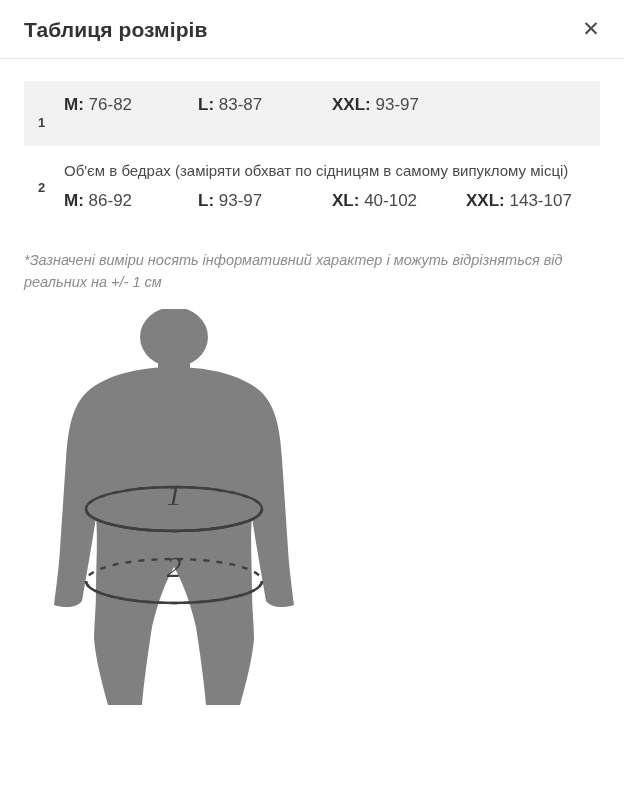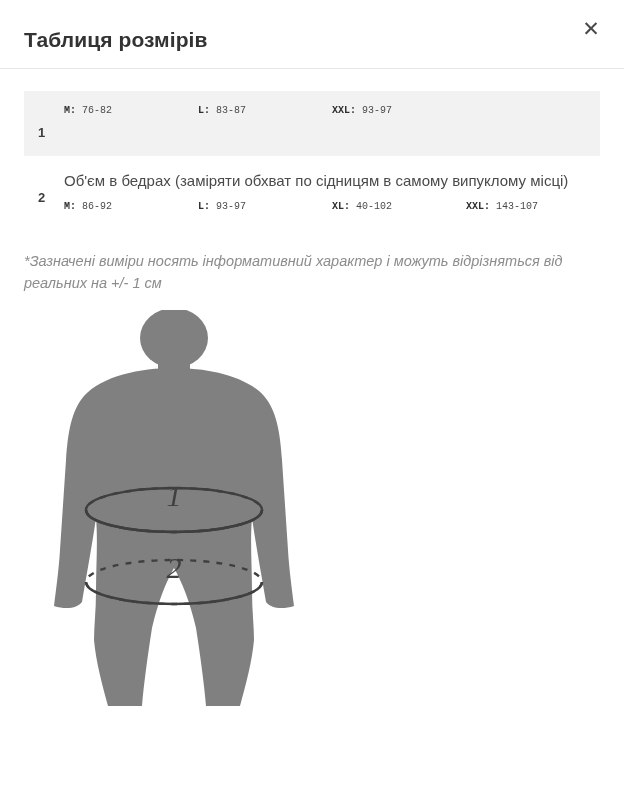--- a/index.html
+++ b/index.html
@@ -16,21 +16,21 @@
   }
   .modal {
     position: relative;
     width: 624px;
     height: 800px;
     box-sizing: border-box;
     background: #ffffff;
   }
   .modal-header {
     position: relative;
-    padding: 28px 24px 16px 24px;
+    padding: 18px 24px 16px 24px;
     border-bottom: 1px solid #e6e6e6;
   }
   .modal-title {
     font-size: 21px;
     font-weight: bold;
     color: #333333;
     letter-spacing: 0.1px;
   }
   .close-button {
     position: absolute;
@@ -73,23 +73,22 @@
     flex: 1 1 auto;
   }
   .measure-desc {
     font-size: 15px;
     line-height: 1.5;
     color: #4a4a4a;
     margin-bottom: 8px;
   }
   .size-values {
     display: flex;
-    font-size: 10px;
+    font-size: 17px;
     color: #4a4a4a;
-    font-family: Liberation Mono, monospace;
   }
   .size-cell {
     flex: 0 0 134px;
     white-space: nowrap;
   }
   .size-cell:last-child {
     flex: 1 1 auto;
   }
   .size-cell b {
     color: #2e2e2e;

